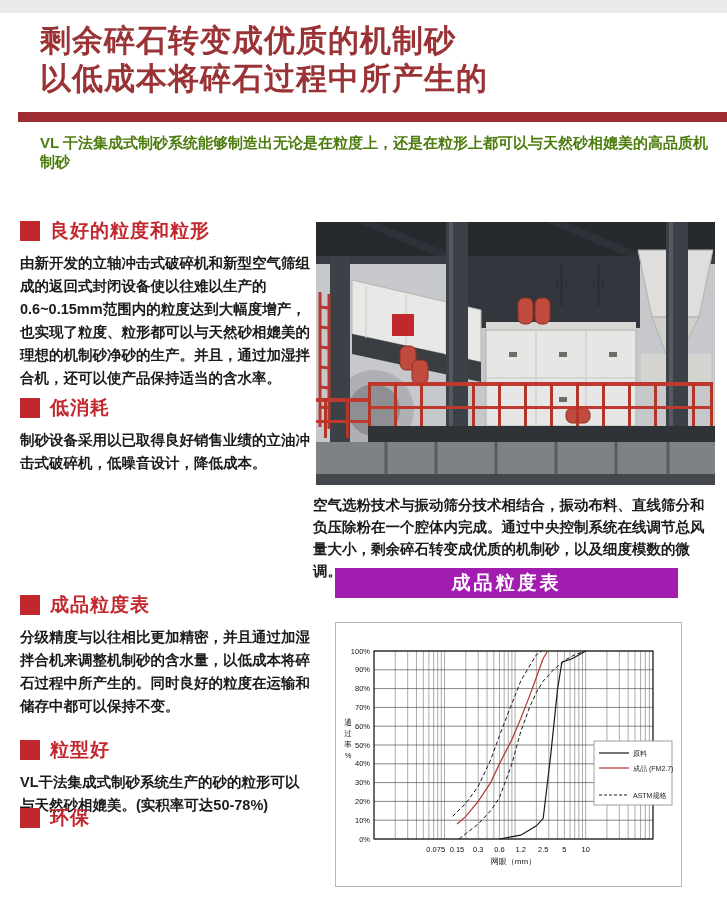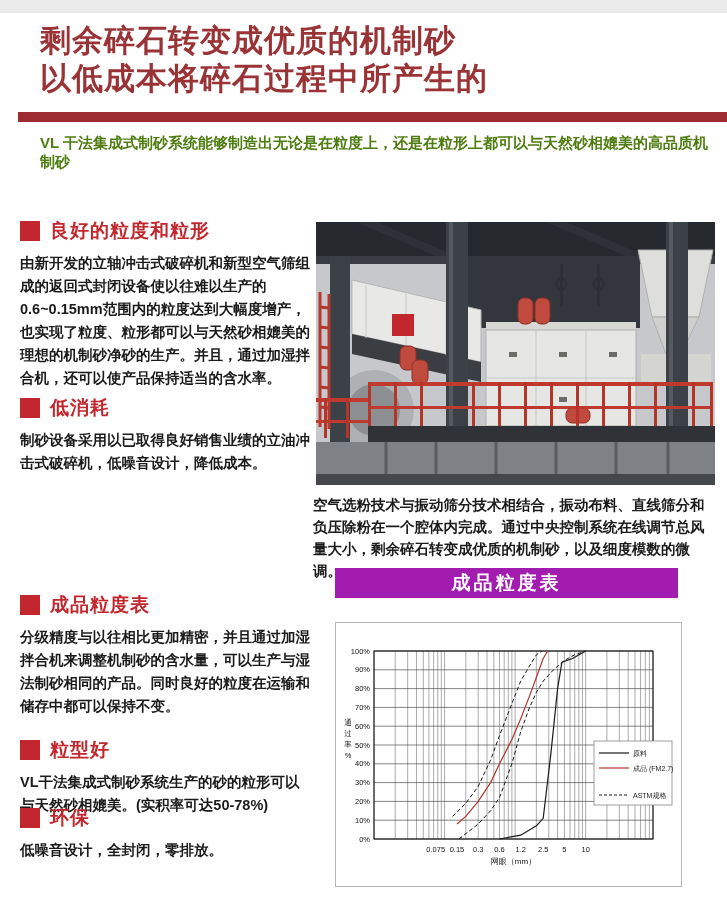--- a/index.html
+++ b/index.html
@@ -52,37 +52,36 @@
     </div>
     <div class="sec-body">制砂设备采用以已取得良好销售业绩的立油冲击式破碎机，低噪音设计，降低成本。</div>
   </div>
 
 
   <div class="section" style="top:592px">
     <div class="sec-head">
       <span class="sec-bullet"></span>
       <span class="sec-title">成品粒度表</span>
     </div>
-    <div class="sec-body">分级精度与以往相比更加精密，并且通过加湿拌合机来调整机制砂的含水量，可以生产与湿法制砂相同的产品。同时良好的粒度在运输和储存中都可以保持不变。</div>
+    <div class="sec-body">分级精度与以往相比更加精密，并且通过加湿拌合机来调整机制砂的含水量，以低成本将碎石过程中所产生的。同时良好的粒度在运输和储存中都可以保持不变。</div>
   </div>
 
   <div class="section" style="top:737px">
     <div class="sec-head">
       <span class="sec-bullet"></span>
       <span class="sec-title">粒型好</span>
     </div>
     <div class="sec-body">VL干法集成式制砂系统生产的砂的粒形可以与天然砂相媲美。(实积率可达50-78%)</div>
   </div>
 
   <div class="section" style="top:805px">
     <div class="sec-head">
       <span class="sec-bullet"></span>
       <span class="sec-title">环保</span>
     </div>
-    <div class="sec-body">低噪音设计，全封闭，零排放。</div>
   </div>
 
   <div id="photo">
     <svg width="399" height="263" viewBox="0 0 399 263">
       <rect x="0" y="0" width="399" height="263" fill="#c6c8cb"></rect>
 
       <rect x="0" y="0" width="399" height="34" fill="#26292e"></rect>
       <rect x="0" y="34" width="399" height="8" fill="#393d43"></rect>
       <polygon points="60,0 140,34 120,34 40,0" fill="#2e3238"></polygon>
       <polygon points="250,0 330,34 310,34 230,0" fill="#2e3238"></polygon>

